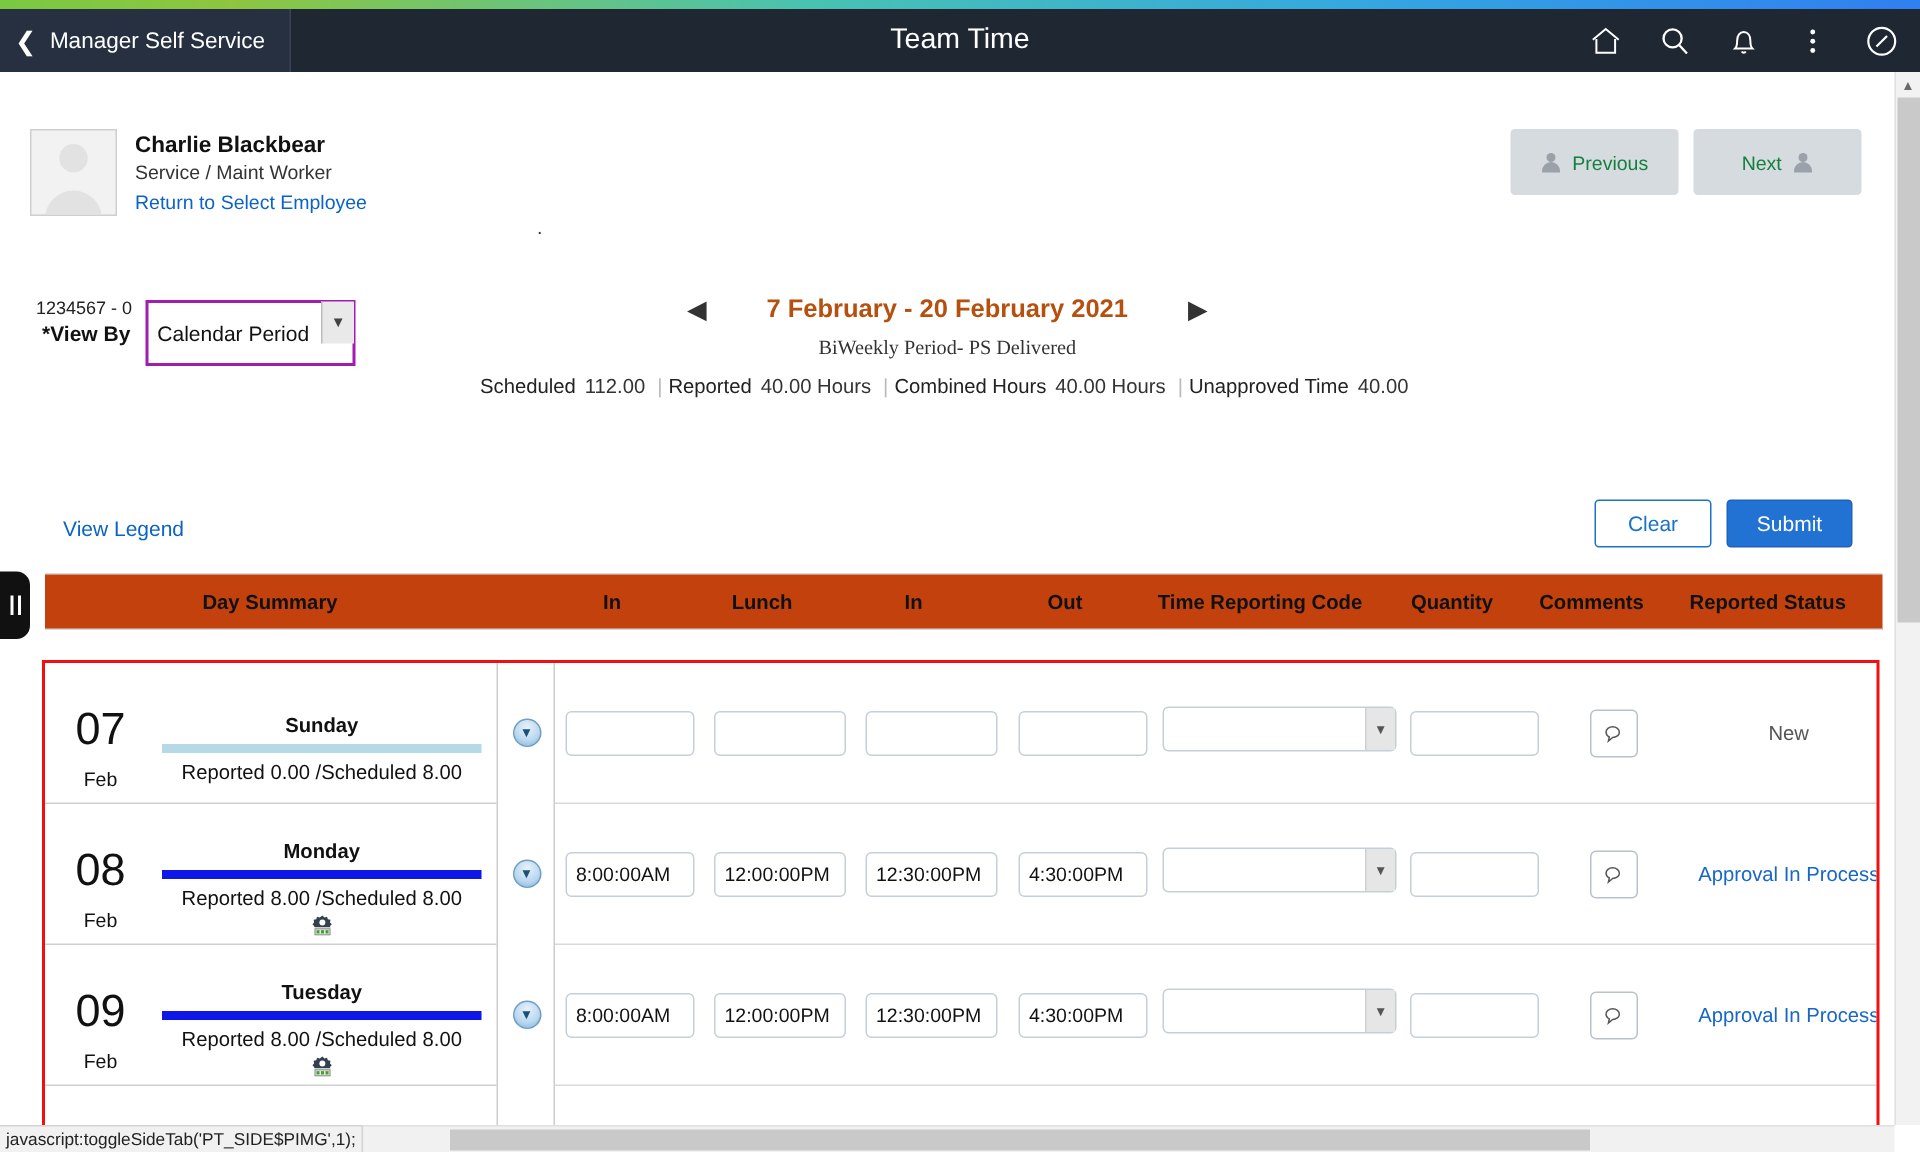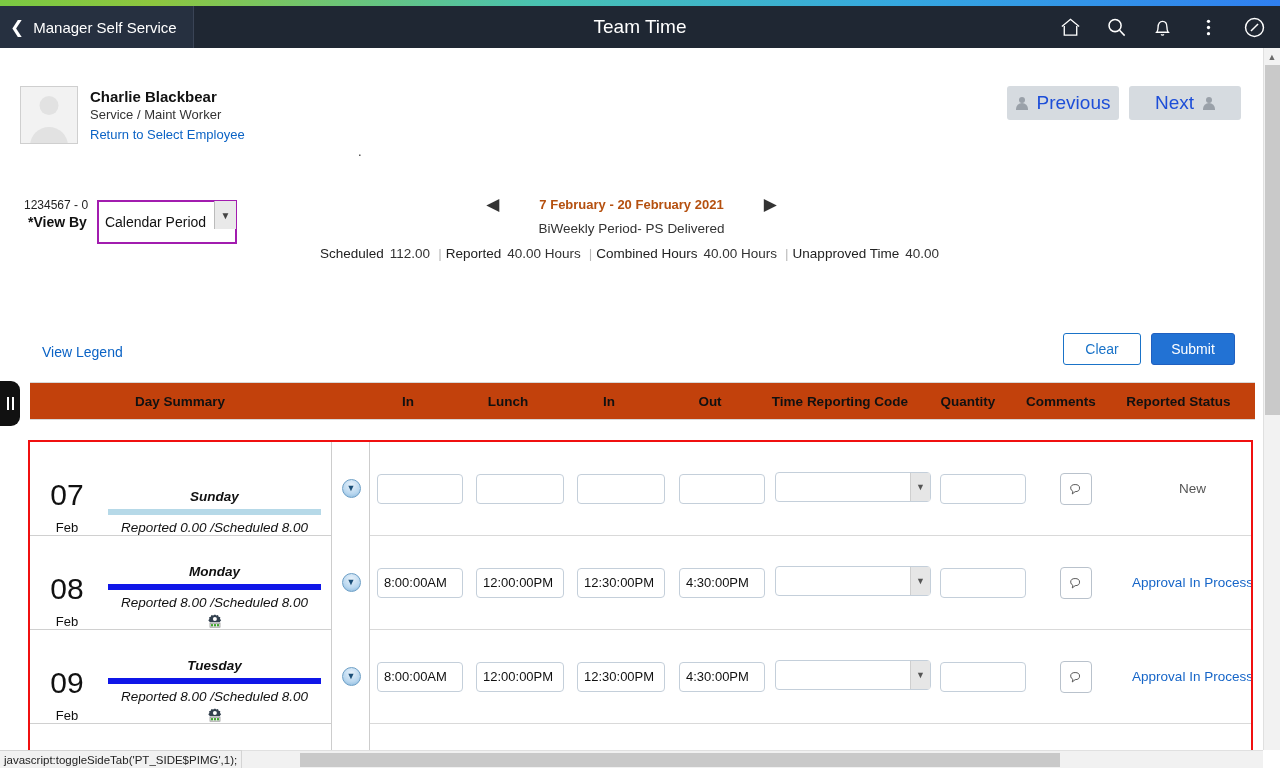--- a/index.html
+++ b/index.html
@@ -87,23 +87,23 @@
   }
   .emp-info { margin-left: 12px; padding-top: 2px; }
   .emp-name { font-size: 15px; font-weight: bold; color: #111; }
   .emp-role { font-size: 13px; color: #333; margin-top: 2px; }
   .emp-link { font-size: 13px; color: #0b63c5; margin-top: 5px; cursor: pointer; }
   .emp-id { position: absolute; left: 4px; top: 112px; font-size: 12px; color: #222; }
 
   
   .nav-emp-btns { position: absolute; right: 22px; top: 38px; display: flex; gap: 10px; }
   .btn-disabled {
-    min-width: 112px; height: 34px;
+    min-width: 112px; height: 44px;
     background: #d6dbe0; border: none; border-radius: 3px;
-    color: #1d4ed8; font-size: 19px;
+    color: #15803d; font-size: 13px;
     display: flex; align-items: center; justify-content: center; gap: 8px;
     cursor: default;
   }
   .person-glyph { width: 13px; height: 13px; position: relative; display:inline-block; }
   .person-glyph::before {
     content:""; position:absolute; left:50%; top:0; transform:translateX(-50%);
     width:6px; height:6px; border-radius:50%; background:#9aa1a9;
   }
   .person-glyph::after {
     content:""; position:absolute; left:50%; bottom:0; transform:translateX(-50%);
@@ -128,22 +128,22 @@
     background: #e9e9e9; border-left: 1px solid #bbb;
     display: flex; align-items: center; justify-content: center;
     pointer-events: none;
     font-size: 10px; color: #444;
   }
 
   
   .period-wrap { position: absolute; left: 0; right: 0; top: 148px; text-align: center; }
   .period-row { display: flex; align-items: center; justify-content: center; gap: 40px; }
   .arrow-btn { font-size: 17px; color: #333; cursor: pointer; line-height: 1; }
-  .period-title { font-size: 13px; font-weight: bold; color: #b5500f; }
-  .period-sub { font-size: 13.5px; color: #333; margin-top: 8px; }
+  .period-title { font-size: 17px; font-weight: bold; color: #b5500f; }
+  .period-sub { font-size: 13.5px; color: #333; margin-top: 8px; font-family: Liberation Serif, serif; }
   .summary-line {
     margin-top: 10px; font-size: 13.5px; color: #333;
     display: flex; align-items: baseline; justify-content: center;
   }
   .summary-line .lbl { font-weight: normal; color: #222; }
   .summary-line .val { color: #333; margin: 0 4px 0 6px; }
   .sep { color: #b9b9b9; margin: 0 4px; }
   .tiny-dot { position: absolute; left: 358px; top: 96px; font-size: 13px; color:#333; }
 
   
@@ -201,29 +201,29 @@
   .col-left {
     width: 302px; flex: 0 0 302px;
     border-right: 1px solid #cdcdcd;
   }
   .col-toggle { width: 38px; flex: 0 0 38px; }
   .col-right { flex: 1 1 auto; border-left: 1px solid #cdcdcd; margin-left: -1px; }
 
   .day-cell {
     height: 94px;
     border-bottom: 1px solid #d0d0d0;
-    display: flex; align-items: flex-end;
+    display: flex; align-items: center;
     padding-top: 20px;
   }
   .day-num {
     width: 74px; text-align: center; padding-top: 2px;
   }
   .dn { font-size: 30px; color: #111; line-height: 1; }
   .dm { font-size: 13px; color: #111; margin-top: 10px; }
-  .day-body { flex: 1 1 auto; padding-right: 6px; font-style: italic; }
+  .day-body { flex: 1 1 auto; padding-right: 6px; }
   .day-name { text-align: center; font-size: 13.5px; font-weight: bold; color: #111; }
   .bar { height: 6px; margin: 5px 4px 0 4px; }
   .bar.full { background: #0f16e8; }
   .bar.empty { background: #b6d9e8; }
   .day-stat { text-align: center; font-size: 13.5px; color: #111; margin-top: 5px; }
   .proc-icon { display: block; margin: 3px auto 0 auto; }
 
   .toggle-cell {
     height: 94px; border-bottom: 1px solid transparent;
     display: flex; align-items: center; justify-content: center;

